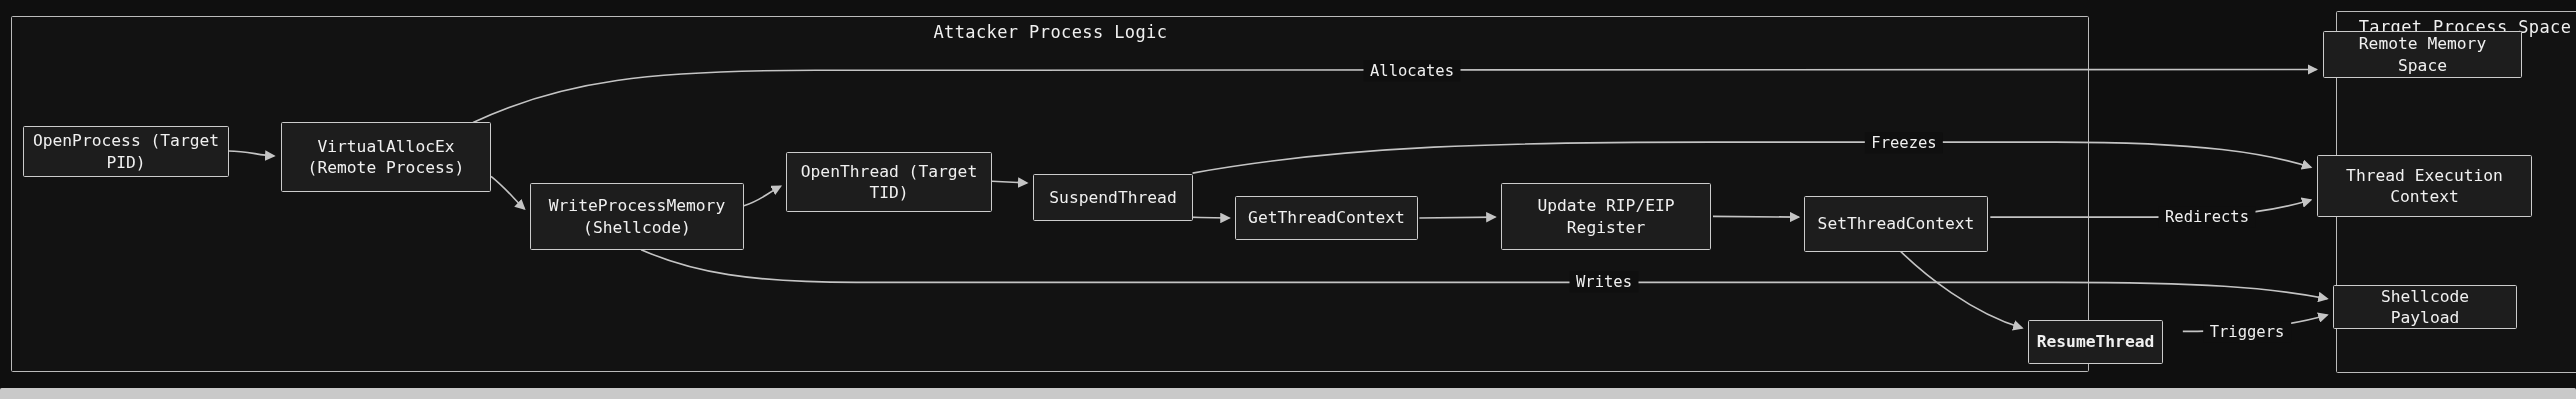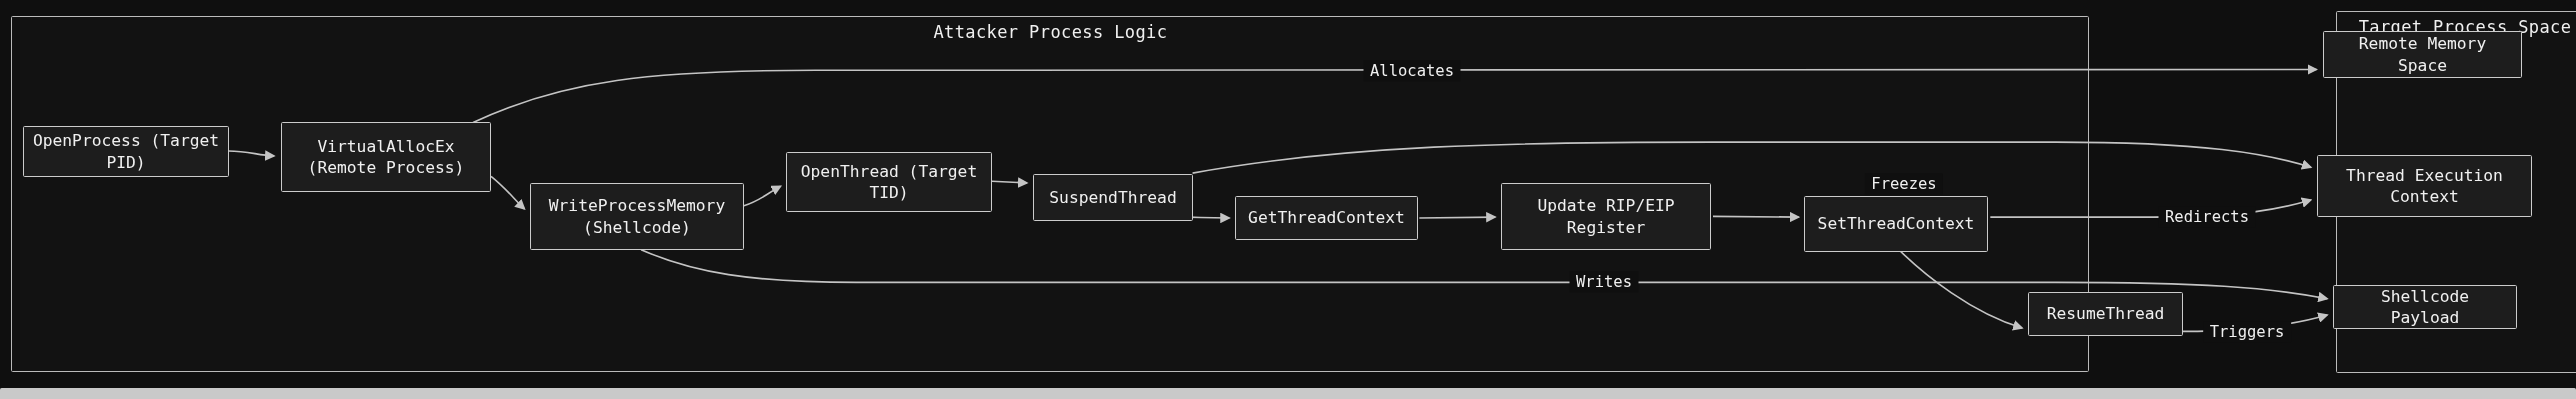--- a/index.html
+++ b/index.html
@@ -105,34 +105,34 @@
     <path class="edge" marker-end="url(#arrow)" d="M 1386 256 C 1430 266, 1460 267, 1507 267"></path>
     <path class="edge" marker-end="url(#arrow)" d="M 1740 267 L 1833 266"></path>
     <path class="edge" marker-end="url(#arrow)" d="M 2100 265 L 2205 266"></path>
     <path class="edge" marker-end="url(#arrow)" d="M 2440 266 L 2640 266 C 2750 266, 2795 256, 2833 245"></path>
     <path class="edge" marker-end="url(#arrow)" d="M 786 306 C 850 334, 920 346, 1050 346 L 2520 346 C 2700 346, 2780 352, 2853 366"></path>
     <path class="edge" marker-end="url(#arrow)" d="M 2316 294 C 2360 340, 2420 384, 2479 402"></path>
     <path class="edge" marker-end="url(#arrow)" d="M 2676 406 C 2760 406, 2812 398, 2853 386"></path>
   </svg>
 
   <div class="edge-label" style="left:1412px;top:71px;">Allocates</div>
-  <div class="edge-label" style="left:1904px;top:143px;margin-top:41px;">Freezes</div>
+  <div class="edge-label" style="left:1904px;top:143px;">Freezes</div>
   <div class="edge-label" style="left:2207px;top:217px;">Redirects</div>
   <div class="edge-label" style="left:1604px;top:282px;">Writes</div>
   <div class="edge-label" style="left:2247px;top:332px;">Triggers</div>
 
   <div class="node" style="left:23px;top:126px;width:206px;height:51px;">OpenProcess (Target PID)</div>
   <div class="node" style="left:281px;top:122px;width:210px;height:70px;">VirtualAllocEx (Remote Process)</div>
   <div class="node" style="left:530px;top:183px;width:214px;height:67px;">WriteProcessMemory (Shellcode)</div>
   <div class="node" style="left:786px;top:152px;width:206px;height:60px;">OpenThread (Target TID)</div>
   <div class="node" style="left:1033px;top:174px;width:160px;height:47px;">SuspendThread</div>
   <div class="node" style="left:1235px;top:196px;width:183px;height:44px;">GetThreadContext</div>
   <div class="node" style="left:1501px;top:183px;width:210px;height:67px;">Update RIP/EIP Register</div>
   <div class="node" style="left:1804px;top:196px;width:184px;height:56px;">SetThreadContext</div>
-  <div class="node" style="left:2028px;top:292px;width:155px;height:44px;">ResumeThread</div>
+  <div class="node" style="left:2028px;top:320px;width:135px;height:44px;font-weight:bold;">ResumeThread</div>
 
   <div class="node" style="left:2323px;top:31px;width:199px;height:47px;">Remote Memory Space</div>
   <div class="node" style="left:2317px;top:155px;width:215px;height:62px;">Thread Execution Context</div>
   <div class="node" style="left:2333px;top:285px;width:184px;height:44px;">Shellcode Payload</div>
 
   <div class="h-scrollbar"></div>
 
 </div>
 
 

